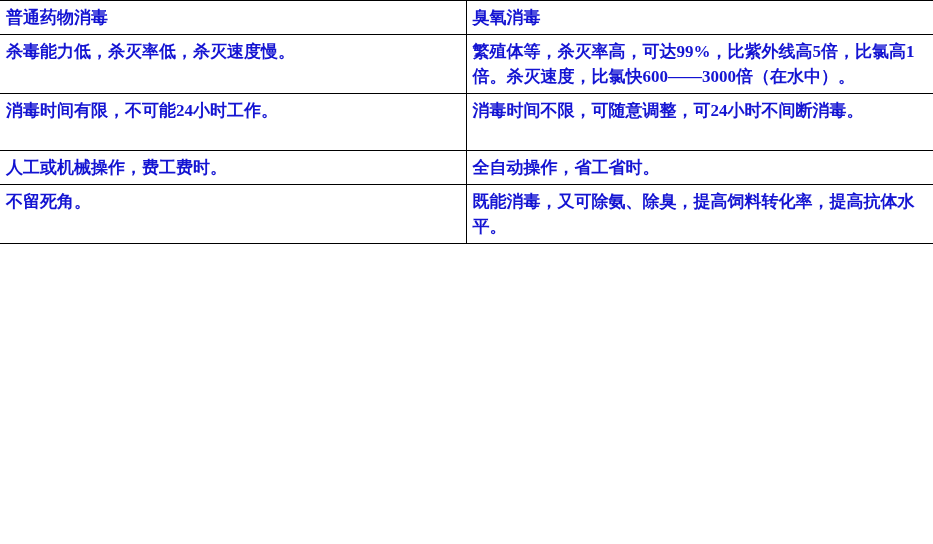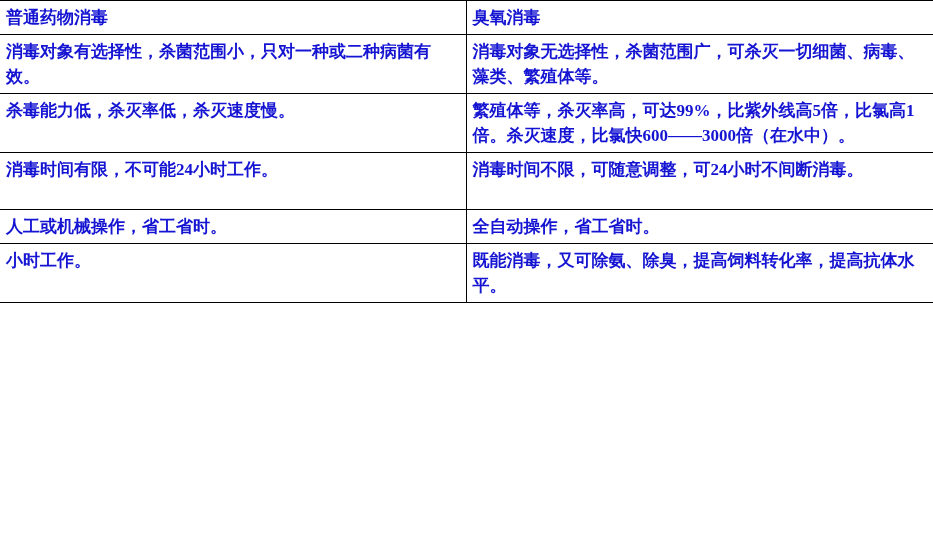--- a/index.html
+++ b/index.html
@@ -57,33 +57,29 @@
     <col class="col-right">
   </colgroup>
   <thead>
     <tr>
       <th class="cell-left">普通药物消毒</th>
       <th class="cell-right">臭氧消毒</th>
     </tr>
   </thead>
   <tbody>
     <tr class="row-tall">
-      <td class="cell-left">消毒对象有选择性，杀菌范围小，只对一种或二种病菌有效。</td>
-      <td class="cell-right">消毒对象无选择性，杀菌范围广，可杀灭一切细菌、病毒、藻类、繁殖体等。</td>
-    </tr>
-    <tr class="row-tall">
       <td class="cell-left">杀毒能力低，杀灭率低，杀灭速度慢。</td>
       <td class="cell-right">繁殖体等，杀灭率高，可达99%，比紫外线高5倍，比氯高1倍。杀灭速度，比氯快600——3000倍（在水中）。</td>
     </tr>
     <tr class="row-tall">
       <td class="cell-left">消毒时间有限，不可能24小时工作。</td>
       <td class="cell-right">消毒时间不限，可随意调整，可24小时不间断消毒。</td>
     </tr>
     <tr>
-      <td class="cell-left">人工或机械操作，省工省时。</td>
+      <td class="cell-left">人工或机械操作，费工费时。</td>
       <td class="cell-right">全自动操作，省工省时。</td>
     </tr>
     <tr>
-      <td class="cell-left">小时工作。</td>
+      <td class="cell-left">不留死角。</td>
       <td class="cell-right">既能消毒，又可除氨、除臭，提高饲料转化率，提高抗体水平。</td>
     </tr>
   </tbody>
 </table>
 
 </body></html>

